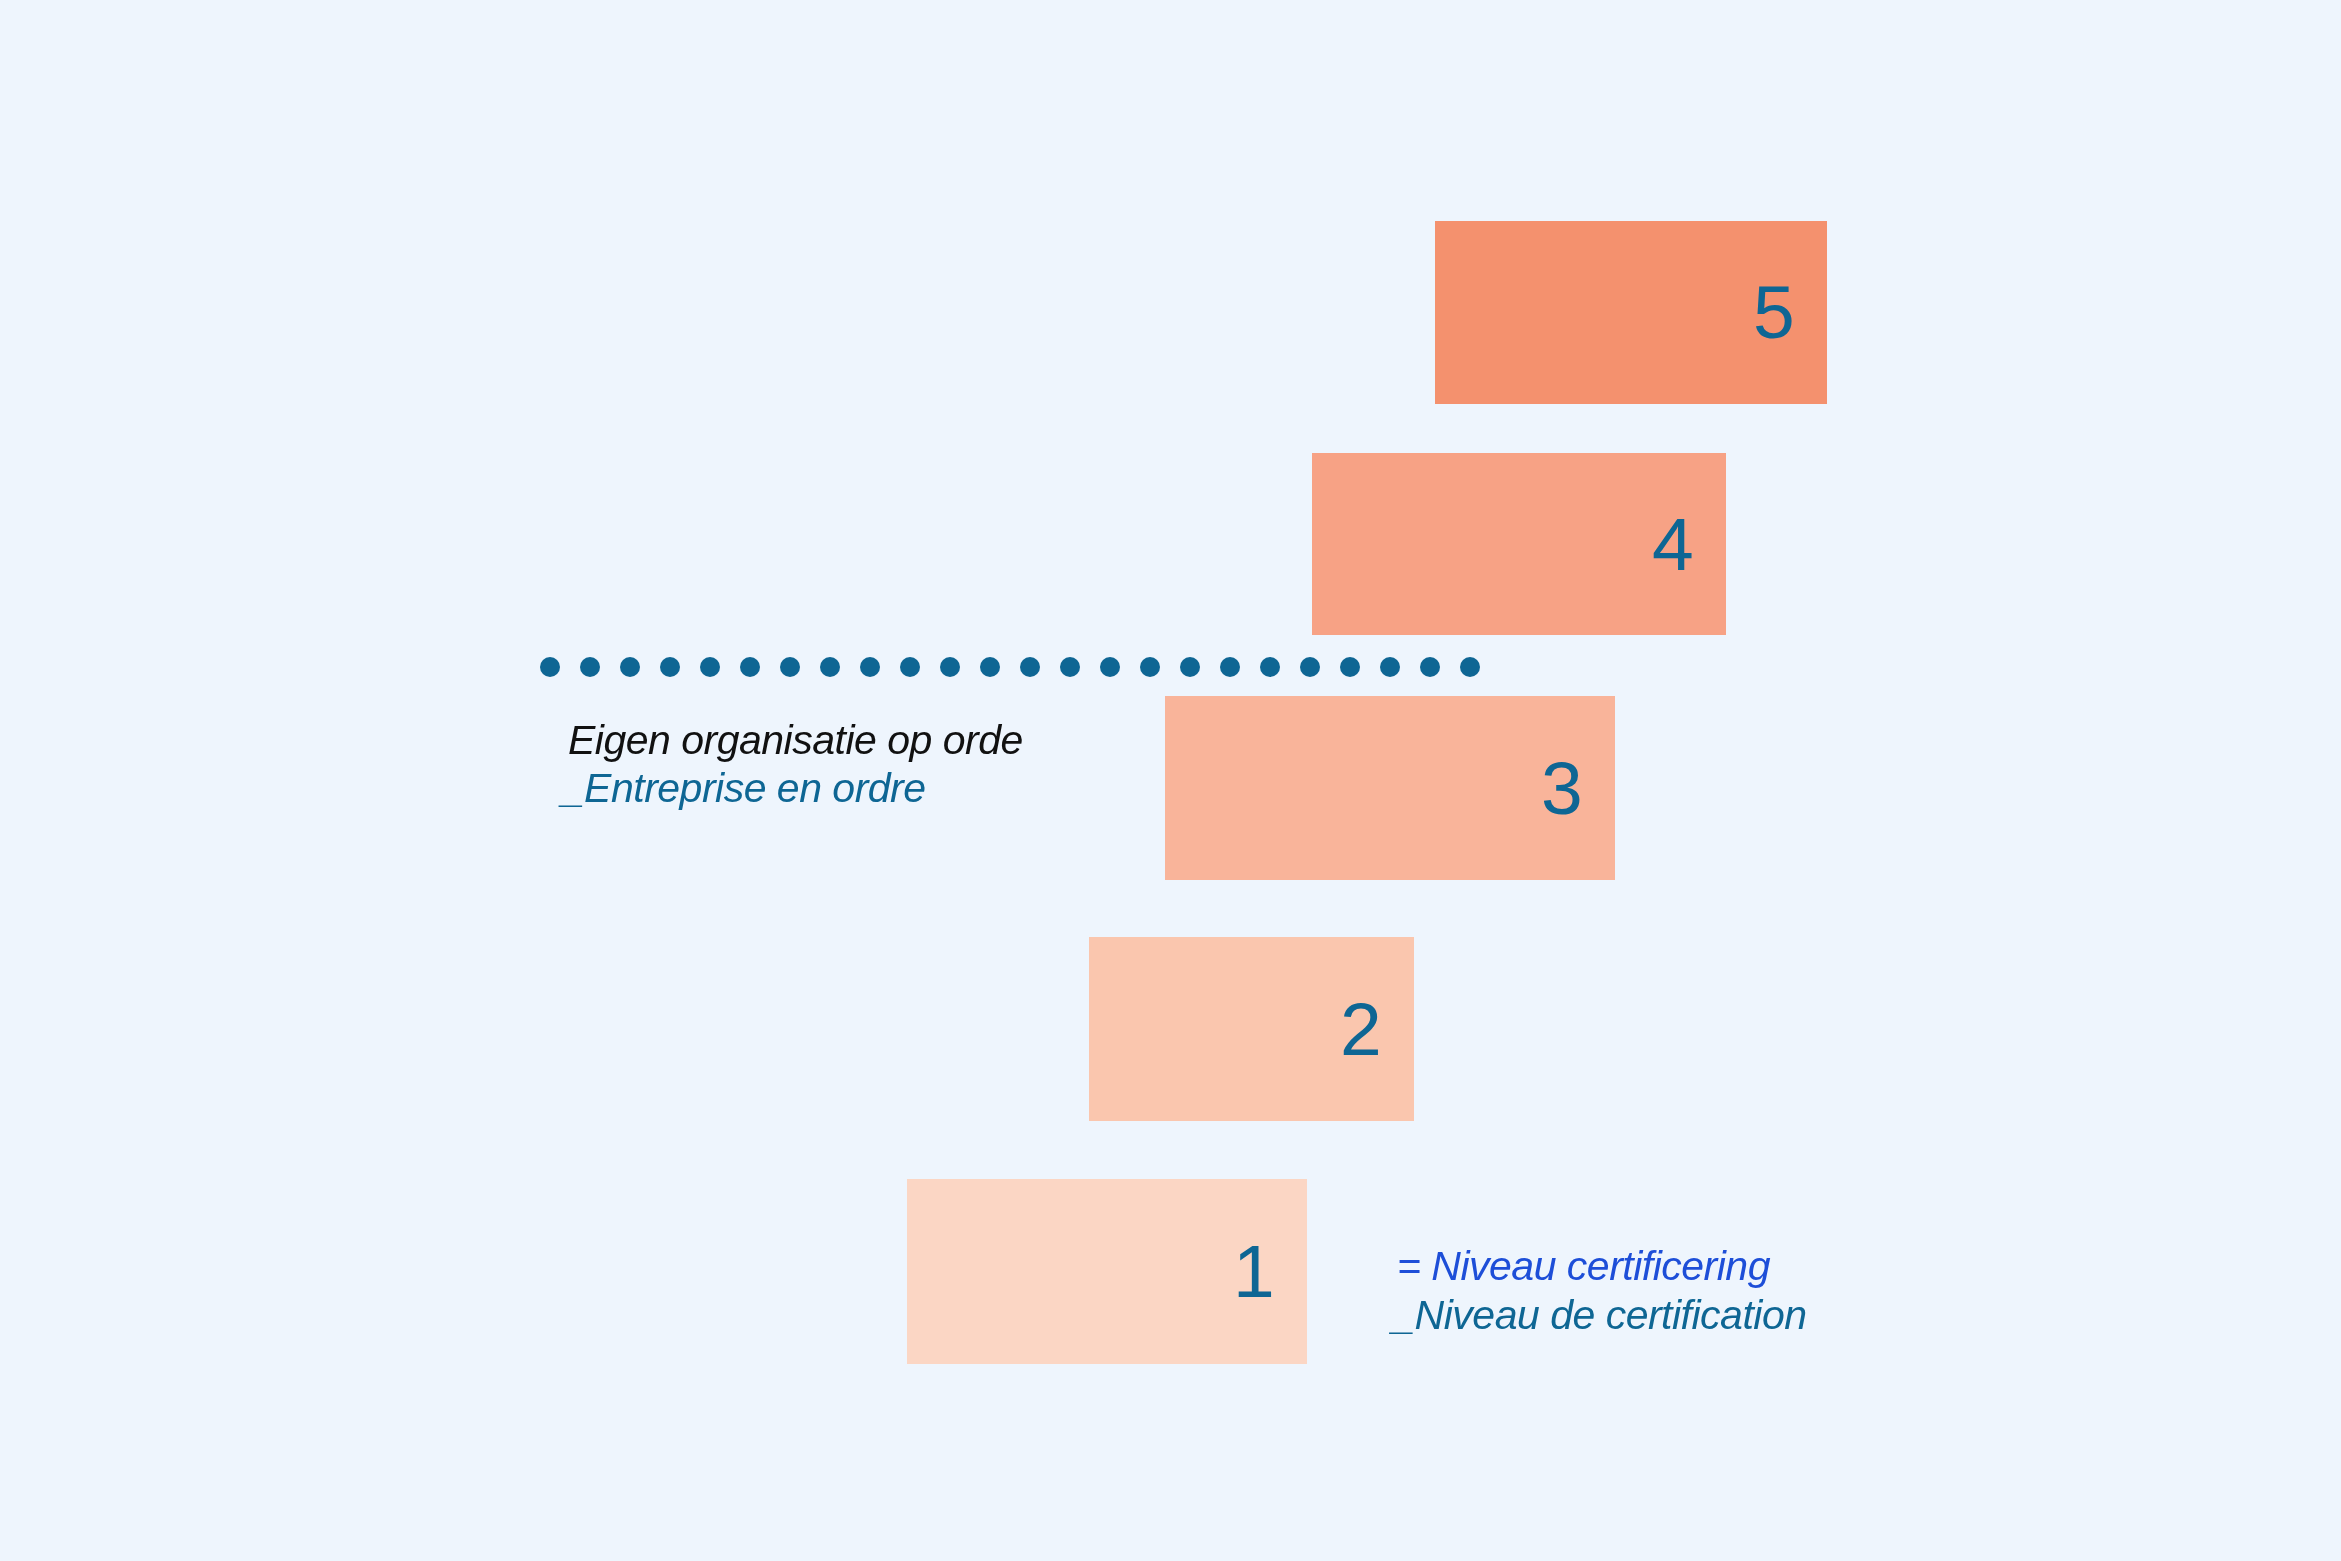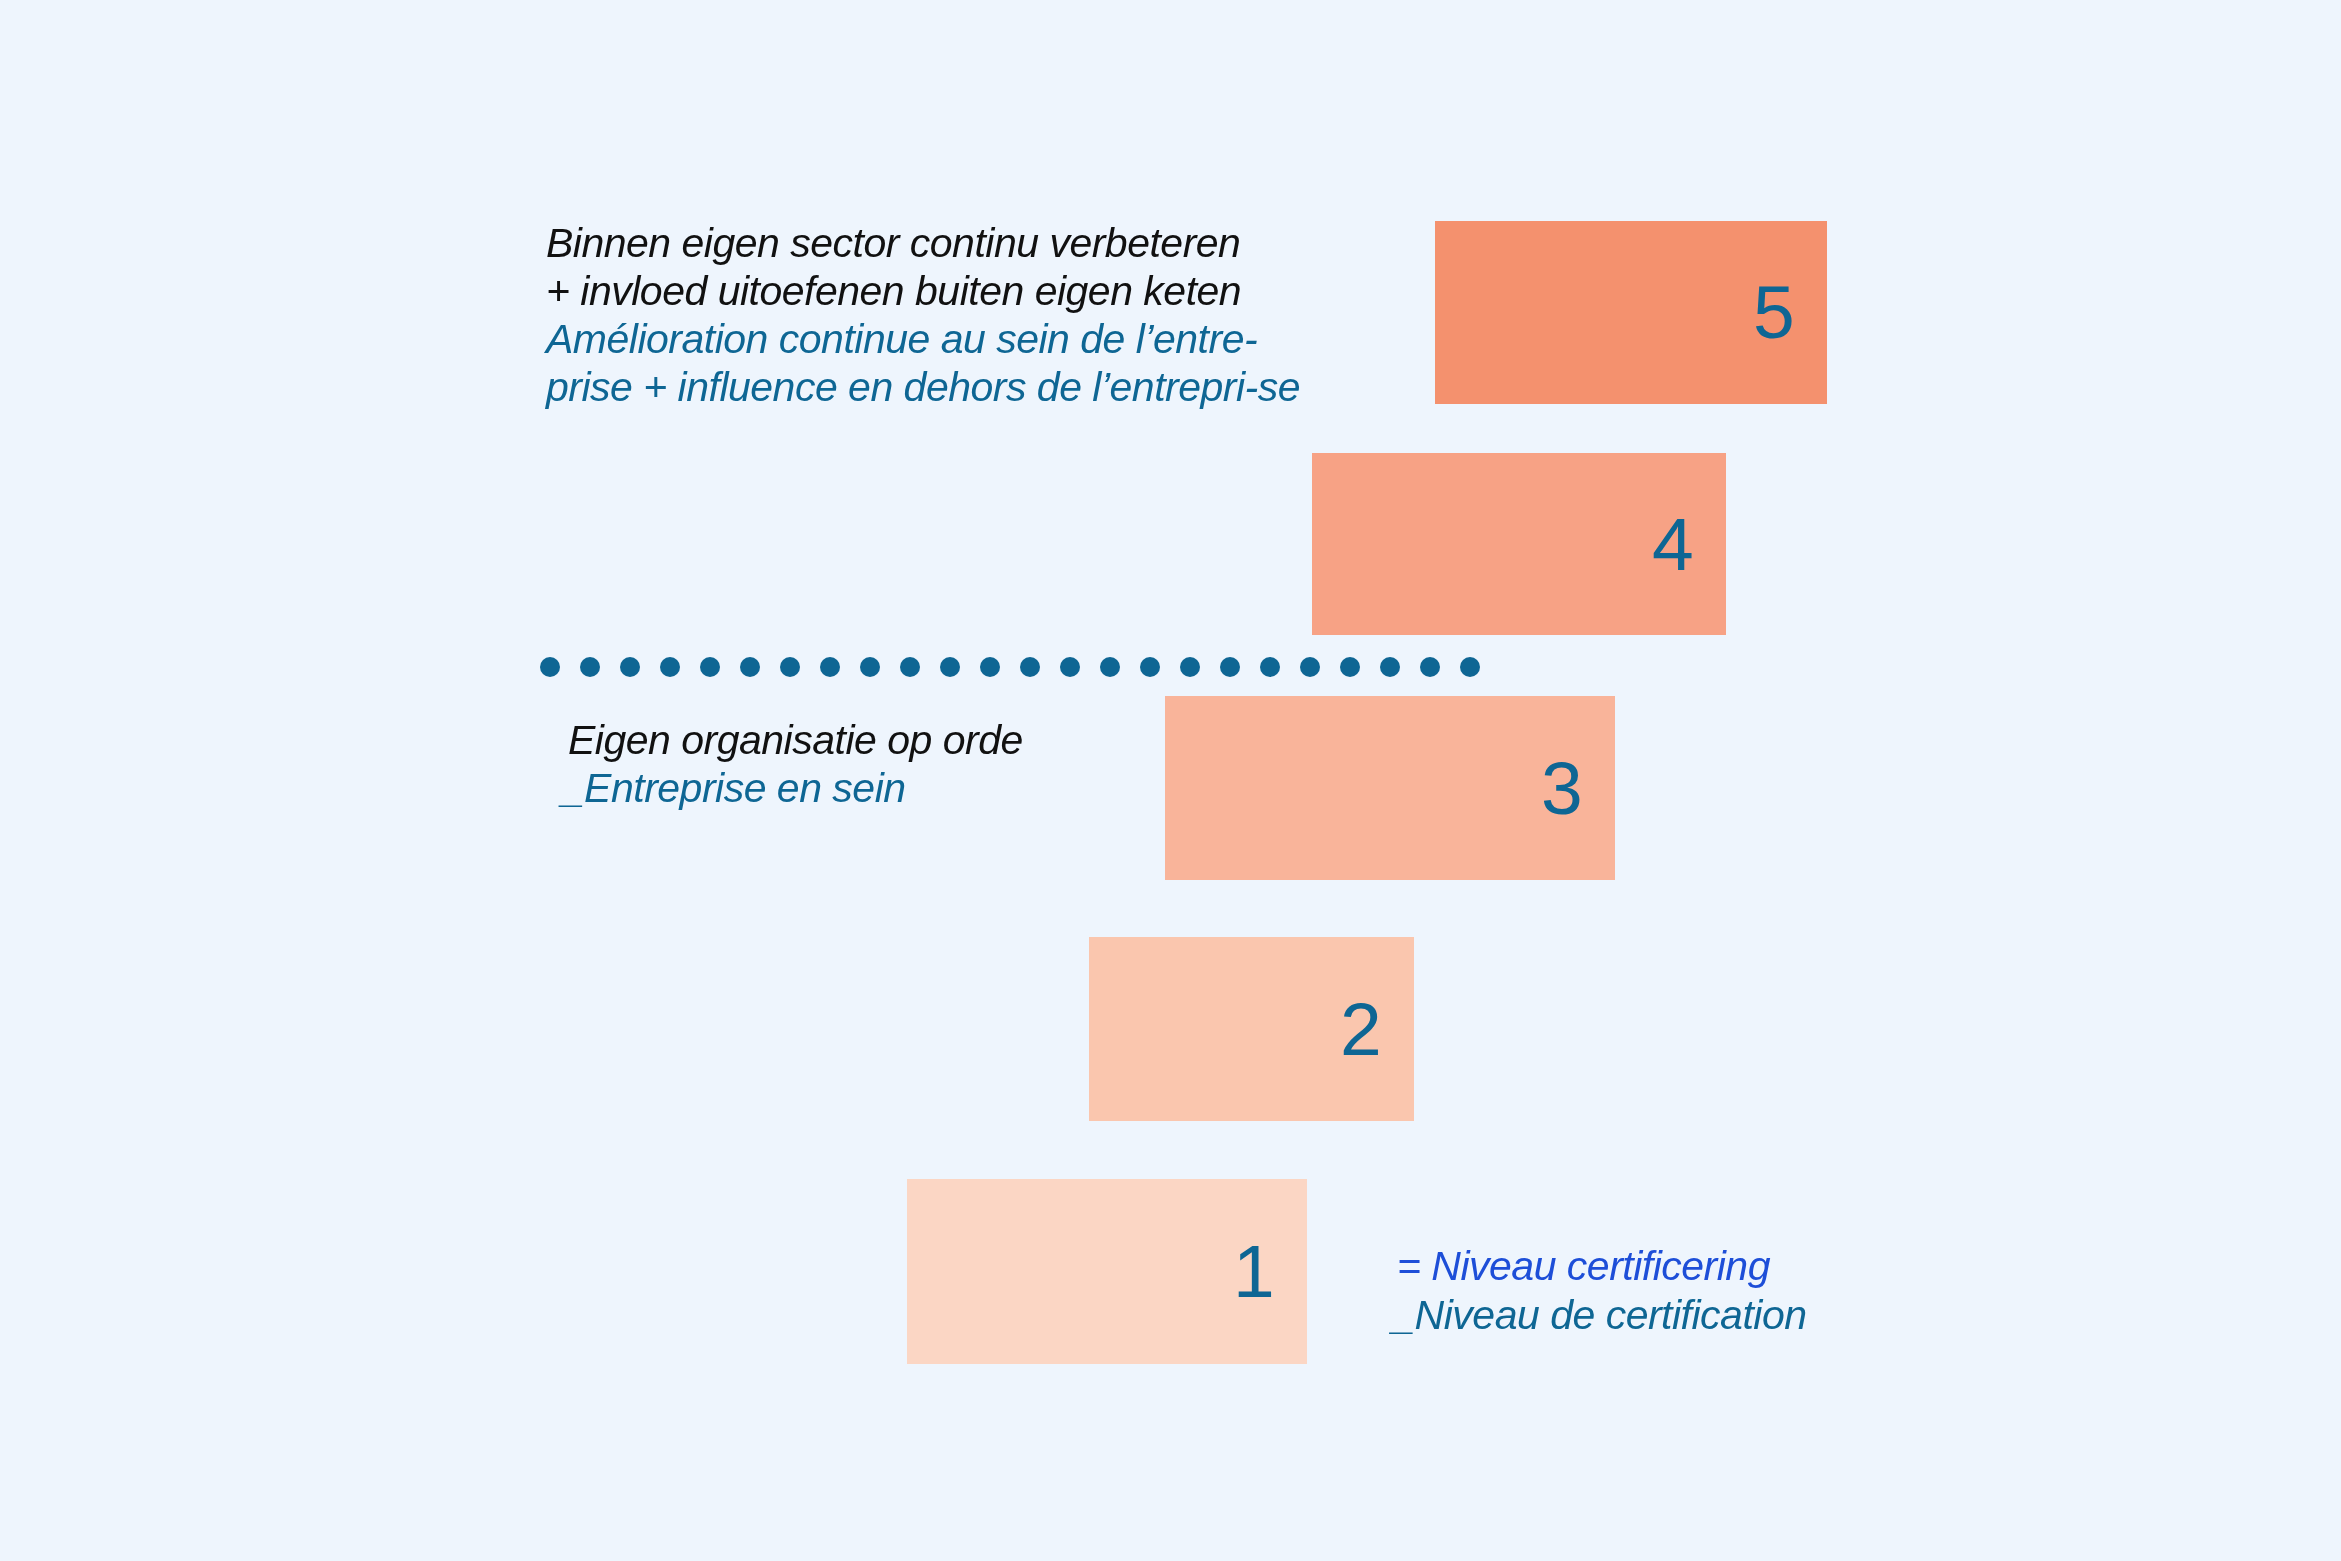--- a/index.html
+++ b/index.html
@@ -84,25 +84,20 @@
   </div>
 
   <div class="bar" id="bar-2" style="left:1089px;top:937px;width:325px;height:184px;background:#fac6ae;">
     <span class="num">2</span>
   </div>
 
   <div class="bar" id="bar-1" style="left:907px;top:1179px;width:400px;height:185px;background:#fbd6c4;">
     <span class="num">1</span>
   </div>
 
-  <div class="txtblock" id="upper-label" style="left:546px;top:220px;width:773px;">
-    <span class="nl">Binnen eigen sector continu verbeteren</span>
-    <span class="nl">+ invloed uitoefenen buiten eigen keten</span>
-    <span class="fr wrap">Amélioration continue au sein de l’entre-prise + influence en dehors de l’entrepri-se</span>
-  </div>
 
   <div id="dotted-separator" style="left:540px;top:657px;width:1319px;height:20px;">
     <span class="dot"></span>
     <span class="dot"></span>
     <span class="dot"></span>
     <span class="dot"></span>
     <span class="dot"></span>
     <span class="dot"></span>
     <span class="dot"></span>
     <span class="dot"></span>
@@ -119,21 +114,21 @@
     <span class="dot"></span>
     <span class="dot"></span>
     <span class="dot"></span>
     <span class="dot"></span>
     <span class="dot"></span>
     <span class="dot"></span>
   </div>
 
   <div class="txtblock" id="lower-label" style="left:568px;top:717px;">
     <span class="nl">Eigen organisatie op orde</span>
-    <span class="fr" style="margin-left:-6.2px;">_Entreprise en sein</span>
+    <span class="fr" style="margin-left:-6.2px;">_Entreprise en ordre</span>
   </div>
 
   <div id="legend" style="left:1397px;top:1222px;">
     <span class="nl">= Niveau certificering</span>
     <span class="fr" style="margin-left:-4.7px;">_Niveau de certification</span>
   </div>
 
 </div>
 
 

